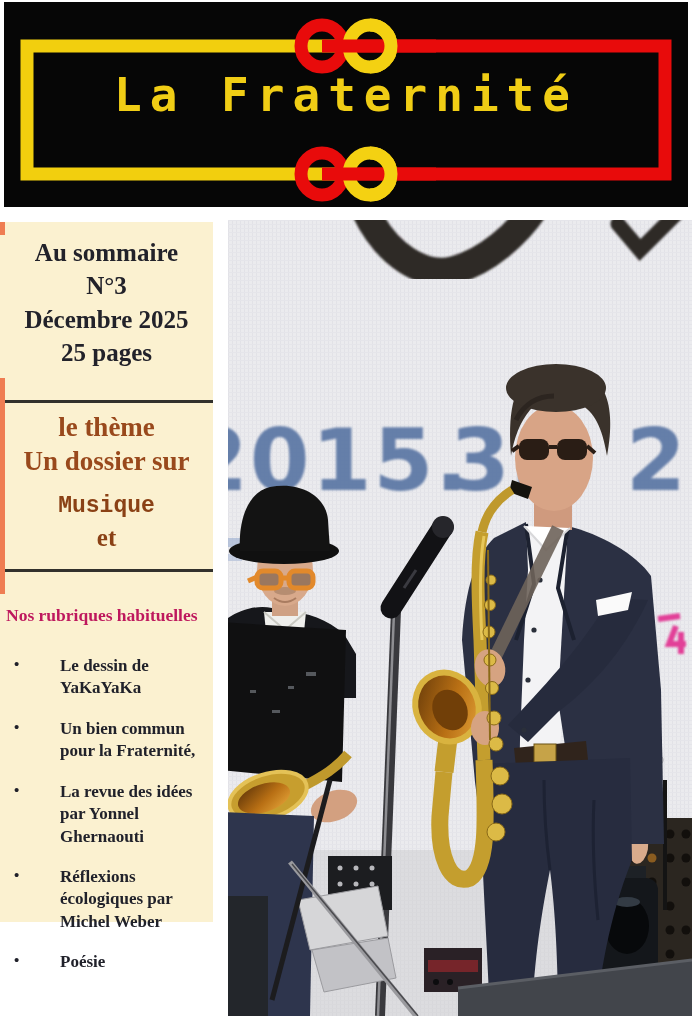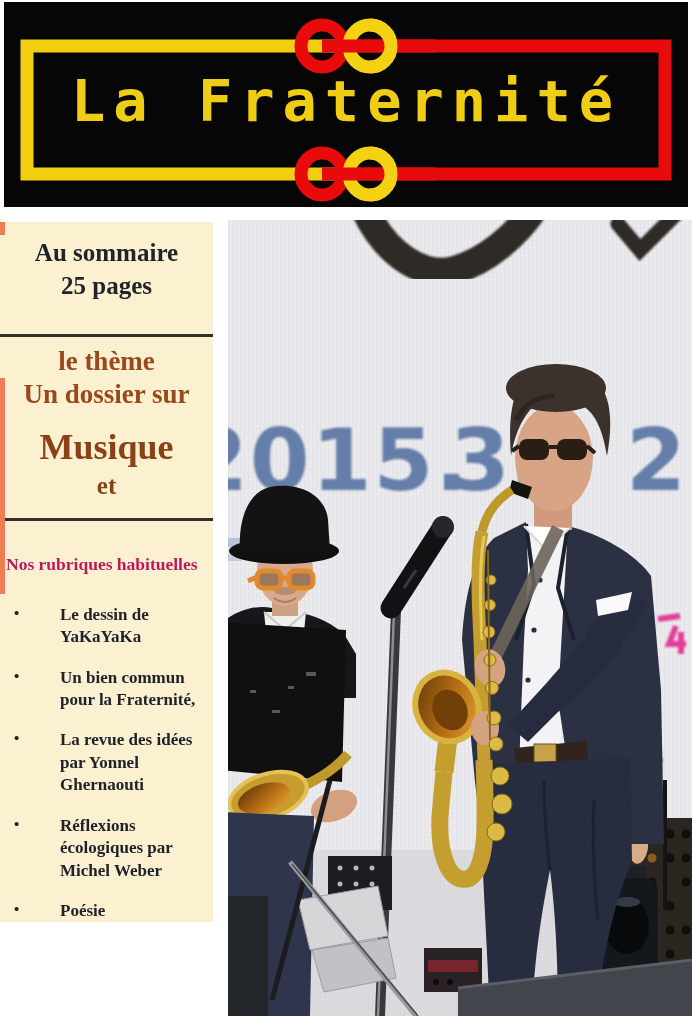--- a/index.html
+++ b/index.html
@@ -3,39 +3,39 @@
 <meta charset="utf-8">
 <style>
   html,body{margin:0;padding:0;background:#888;}
   .page{position:relative;width:692px;height:1024px;background:#ffffff;overflow:hidden;
         font-family:"Liberation Serif",serif;}
 
   
   .banner{position:absolute;left:4px;top:2px;width:684px;height:205px;background:#060606;}
   .banner svg{position:absolute;left:0;top:0;}
   .banner-title{position:absolute;left:0;right:0;top:66px;text-align:center;
-    font-family:"DejaVu Sans Mono",monospace;font-weight:bold;font-size:57px;
+    font-family:"DejaVu Sans Mono",monospace;font-weight:bold;font-size:46px;
     letter-spacing:8px;color:#f0cd15;white-space:nowrap;}
   .banner-tagline{position:absolute;left:0;right:0;top:119px;text-align:center;
     font-family:"DejaVu Serif",serif;font-style:italic;font-weight:bold;
     font-size:15px;color:#0b858b;letter-spacing:.3px;}
 
   
   .sidebar{position:absolute;left:0;top:222px;width:213px;height:700px;background:#fbf1d0;}
   .accent-stub{position:absolute;left:0;top:0;width:5px;height:13px;background:#ef7d52;}
   .accent-bar{position:absolute;left:0;top:156px;width:5px;height:216px;background:#ef7d52;}
   .toc{padding-top:14px;text-align:center;font-weight:bold;color:#22222a;
        font-size:25px;line-height:1.33;}
   .rule{height:3px;background:#32312c;}
   .rule1{margin-top:31px;}
   .rule2{margin-top:16px;}
   .dossier{margin-top:8px;text-align:center;font-weight:bold;color:#99491c;
            font-size:27px;line-height:1.25;}
   .theme{margin-top:14px;text-align:center;font-weight:bold;color:#8a4115;}
-  .theme-big1{font-size:36px;line-height:1.18;}
+  .theme-big1{font-size:23px;line-height:1.18;font-family:Liberation Mono, monospace;}
   .theme-small{font-size:25px;line-height:1.25;margin-top:2px;}
   .theme-big2{font-size:33px;line-height:1.28;}
   .rubriques-title{margin:33px 4px 0 6px;font-weight:bold;color:#be185d;font-size:17.5px;}
   ul.rubriques{list-style:none;margin:29px 0 0 0;padding:0 4px 0 14px;
                font-weight:bold;color:#20212a;font-size:17px;}
   ul.rubriques li{display:flex;margin-bottom:18px;line-height:1.32;}
   ul.rubriques .dot{width:18px;flex:0 0 18px;font-size:15px;}
   ul.rubriques .li-text{flex:1;margin-left:28px;}
 
   
@@ -69,20 +69,22 @@
     </svg>
     <div class="banner-title">La Fraternité</div>
   </header>
 
   <aside class="sidebar">
     <div class="accent-stub"></div>
     <div class="accent-bar"></div>
 
     <div class="toc">
       <div>Au sommaire</div>
+      <div>N°3</div>
+      <div>Décembre 2025</div>
       <div>25 pages</div>
     </div>
 
     <div class="rule rule1"></div>
 
     <div class="dossier">
       <div>le thème</div>
       <div>Un dossier sur</div>
     </div>
 

